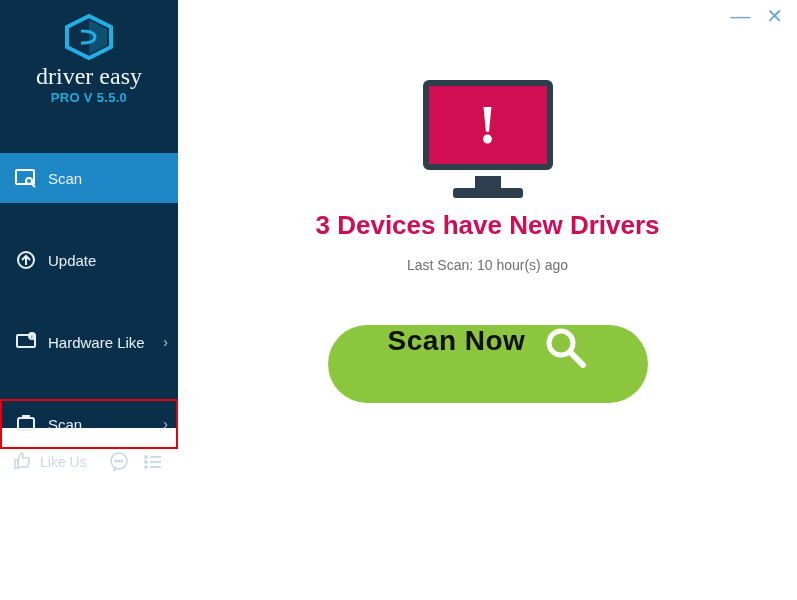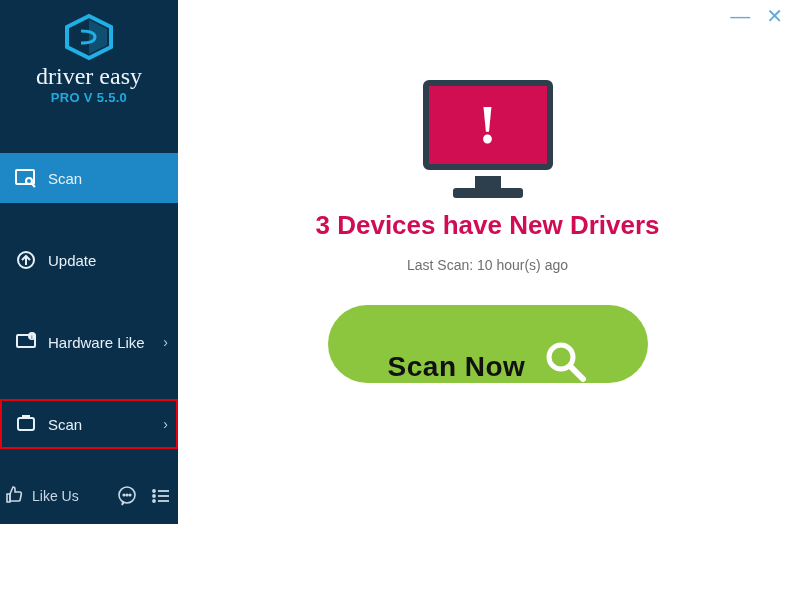--- a/index.html
+++ b/index.html
@@ -10,21 +10,21 @@
     overflow: hidden;
     position: relative;
   }
   .titlebar {
     position: absolute; top: 0; right: 0; height: 32px;
     display: flex; align-items: center; gap: 16px; padding-right: 14px;
     z-index: 10;
   }
   .titlebar span { color: #6aa9d7; font-size: 20px; line-height: 1; cursor: default; }
   .sidebar {
-    position: absolute; left: 0; top: 0; width: 178px; height: 524px;
+    position: absolute; left: 0; top: 0; width: 178px; height: 428px;
     background: #0a2f4a;
     color: #d7e4ee;
     display: flex; flex-direction: column;
   }
   .brand { padding: 14px 0 8px 0; display: flex; flex-direction: column; align-items: center; }
   .brand-name { font-family: 'Segoe Script','Comic Sans MS',cursive; font-size: 24px; color: #eef5fb; line-height: 1; }
   .brand-version { color: #1faadd; font-size: 13px; font-weight: 700; margin-top: 2px; letter-spacing: .3px; }
   .nav { margin-top: 8px; }
   .nav-item {
     display: flex; align-items: center; height: 50px;
@@ -32,34 +32,34 @@
     color: #e8f0f7; font-size: 15px; cursor: pointer; position: relative;
   }
   .nav-item .icon { width: 24px; height: 24px; display: inline-flex; align-items: center; justify-content: center; margin-right: 10px; flex: 0 0 24px; }
   .nav-item .chev { margin-left: auto; font-size: 14px; color: #b7c9d8; }
   .nav-item.active { background: #1e88c7; }
   .nav-item.highlighted {
     outline: 2px solid #e3000f; outline-offset: -2px;
   }
   .bottom-bar {
     margin-top: auto; height: 56px;
-    display: flex; align-items: center; padding: 0 4px;
+    display: flex; align-items: center; padding: 0 12px;
     color: #c9d8e5;
   }
   .bottom-bar .like { display: flex; align-items: center; gap: 8px; font-size: 14px; }
   .bottom-bar .speech { margin-left: auto; margin-right: 8px; }
   .bottom-bar .speech, .bottom-bar .menu { width: 26px; height: 26px; display:inline-flex; align-items:center; justify-content:center; }
   .main { position: absolute; left: 178px; top: 0; right: 0; bottom: 0; background: #fff; }
   .center-col { width: 420px; margin: 80px auto 0 auto; display: flex; flex-direction: column; align-items: center; }
   .headline { color: #d00c55; font-size: 26px; font-weight: 700; }
   .subline { color: #6f6f6f; font-size: 14px; margin-top: 16px; }
   .scan-btn {
-    margin-top: 32px; background: #8cc63f; color: #111; border: none;
+    margin-top: 52px; background: #8cc63f; color: #111; border: none;
     border-radius: 44px; height: 78px; width: 320px; cursor: pointer;
-    display: flex; align-items: flex-end; justify-content: center; gap: 18px;
+    display: flex; align-items: flex-start; justify-content: center; gap: 18px;
     font-size: 28px; font-weight: 700;
   }
   .scan-btn .label { letter-spacing: .5px; }
   .scan-btn svg { width: 44px; height: 44px; }
   
   .monitor { position: relative; width: 150px; height: 130px; }
   .monitor .screen { position:absolute; left:10px; top:0; width:130px; height:90px; background:#d20e53; border:6px solid #2d3e4c; border-radius:6px; display:flex; align-items:center; justify-content:center; }
   .monitor .stand { position:absolute; left:62px; top:96px; width:26px; height:14px; background:#2d3e4c; }
   .monitor .base  { position:absolute; left:40px; top:108px; width:70px; height:10px; background:#2d3e4c; border-radius:3px; }
   .monitor .bang { color:#fff; font-size:54px; font-weight:700; font-family: "Times New Roman", serif; line-height:1; }

